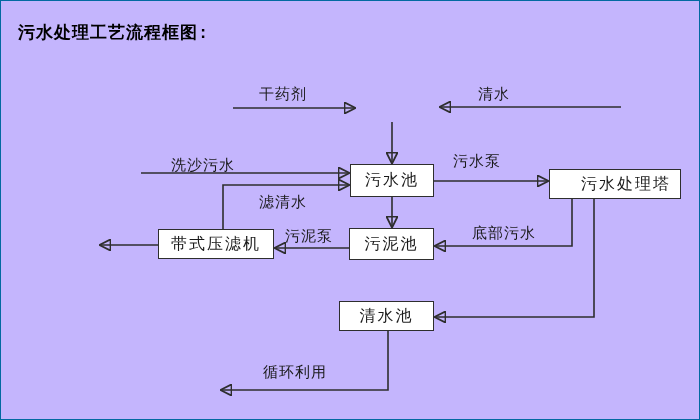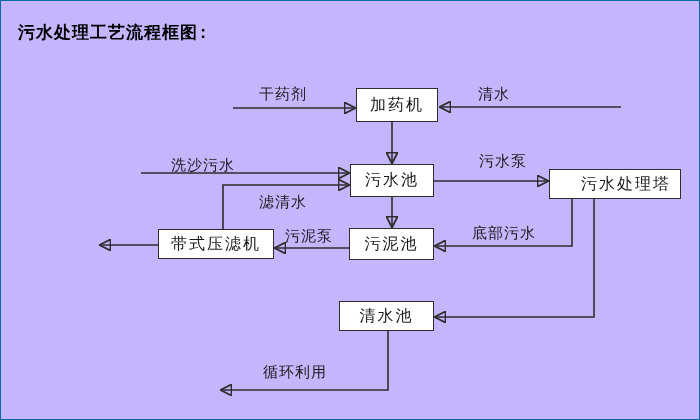--- a/index.html
+++ b/index.html
@@ -58,41 +58,38 @@
     <path d="M222,228 L222,184 L347,184" marker-end="url(#arr)"></path>
     <path d="M433,180 L546,180" marker-end="url(#arr)"></path>
     <path d="M391,196 L391,225" marker-end="url(#arr)"></path>
     <path d="M571,198 L571,245 L435,245" marker-end="url(#arr)"></path>
     <path d="M348,247 L275,247" marker-end="url(#arr)"></path>
     <path d="M157,244 L100,244" marker-end="url(#arr)"></path>
     <path d="M593,198 L593,316 L435,316" marker-end="url(#arr)"></path>
     <path d="M387,330 L387,389 L221,389" marker-end="url(#arr)"></path>
   </svg>
 
-  <div class="node" style="left:355px;top:87px;width:82px;height:34px;">
-    <span>加药机</span>
-  </div>
   <div class="node" style="left:349px;top:163px;width:84px;height:33px;">
     <span>污水池</span>
   </div>
   <div class="node" style="left:548px;top:168px;width:132px;height:30px;padding-left:22px;">
     <span>污水处理塔</span>
   </div>
   <div class="node" style="left:157px;top:228px;width:116px;height:30px;">
     <span>带式压滤机</span>
   </div>
   <div class="node" style="left:348px;top:227px;width:85px;height:32px;text-align:right;">
     <span>污泥池</span>
   </div>
   <div class="node" style="left:338px;top:300px;width:95px;height:30px;">
     <span>清水池</span>
   </div>
 
   <div class="edge-label" style="left:258px;top:84px;">干药剂</div>
   <div class="edge-label" style="left:477px;top:84px;">清水</div>
   <div class="edge-label" style="left:170px;top:155px;">洗沙污水</div>
-  <div class="edge-label" style="left:452px;top:151px;margin-left:26px;">污水泵</div>
+  <div class="edge-label" style="left:452px;top:151px;">污水泵</div>
   <div class="edge-label" style="left:258px;top:192px;">滤清水</div>
   <div class="edge-label" style="left:284px;top:226px;">污泥泵</div>
   <div class="edge-label" style="left:471px;top:223px;">底部污水</div>
   <div class="edge-label" style="left:262px;top:362px;">循环利用</div>
 
 </div>
 
 </body></html>

